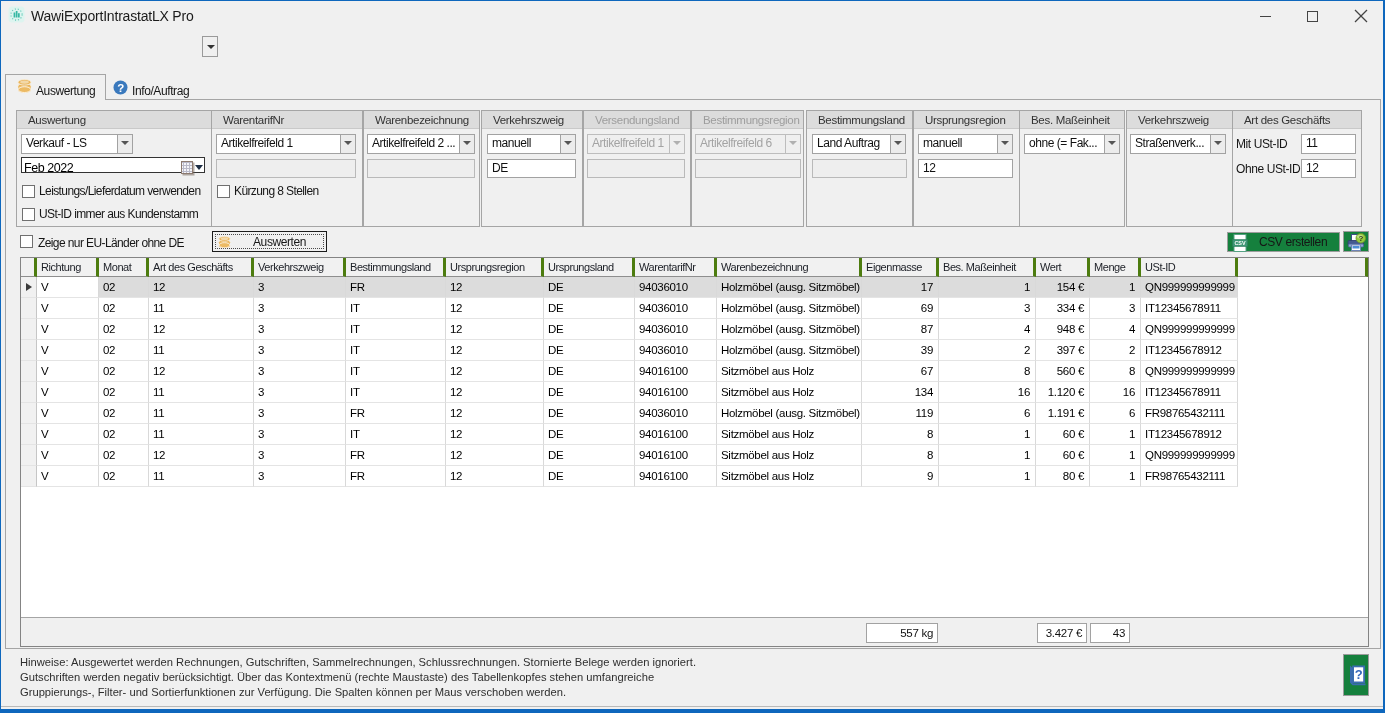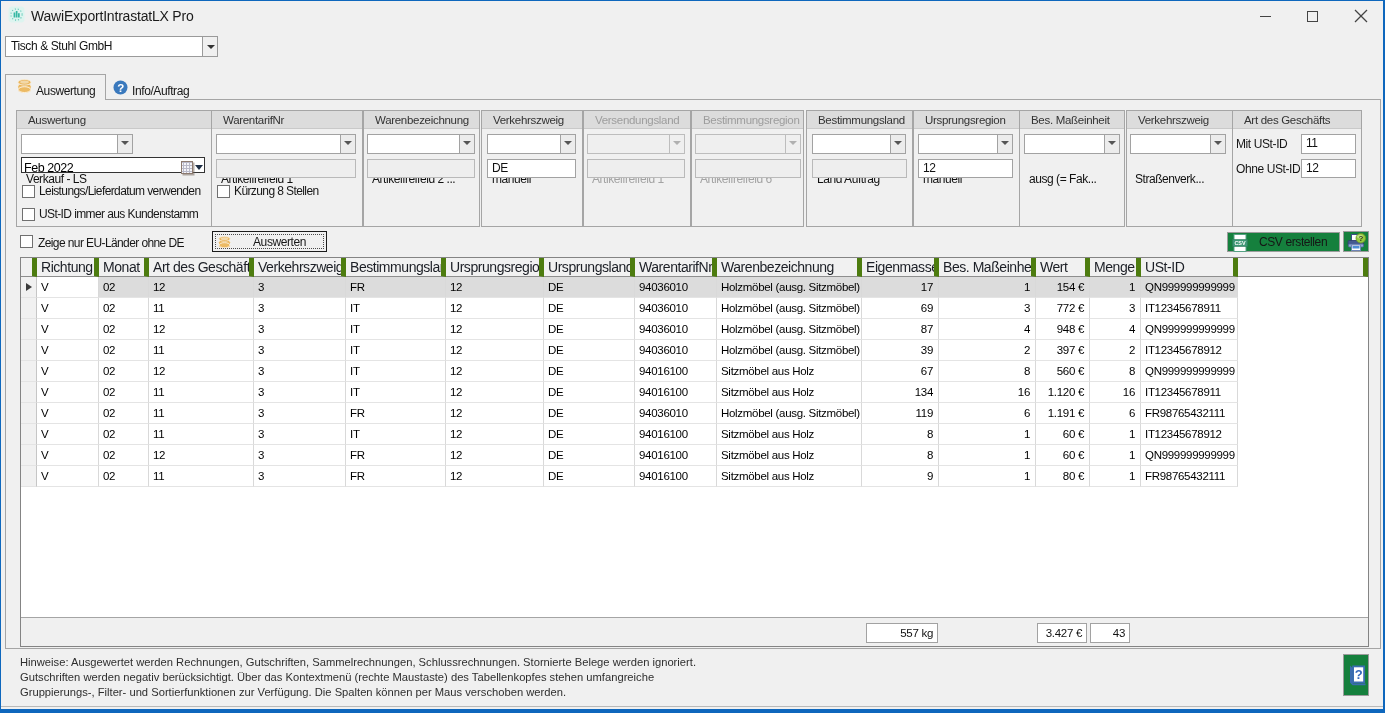--- a/index.html
+++ b/index.html
@@ -28,21 +28,21 @@
 .tabtxt { position:absolute; font-size:12px; color:#161616; }
 
 .pgborder { position:absolute; background:#a5a5a5; }
 
 .group { position:absolute; border:1px solid #a5a5a5; background:#f0f0f0; }
 .gtitle { height:18px; background:#dcdcdc; border-bottom:1px solid #c9c9c9; font-size:11.5px;
   letter-spacing:-0.3px; color:#333; text-align:left; padding-left:11px; line-height:18px; }
 .gtitle.dis { color:#9d9d9d; }
 
 .combo { position:absolute; background:#fff; border:1px solid #a2a2a2; font-size:12px; letter-spacing:-0.45px; color:#111; }
-.combo .ct { position:absolute; left:4px; top:0; line-height:17px; white-space:nowrap;margin-top:36px; }
+.combo .ct { position:absolute; left:4px; top:0; line-height:17px; white-space:nowrap; }
 .combo .cbtn { position:absolute; right:0; top:0; bottom:0; width:15px; background:#ececec;
   border-left:1px solid #a2a2a2; }
 .combo .arr { position:absolute; left:3px; top:6px; width:0; height:0;
   border-left:4px solid transparent; border-right:4px solid transparent; border-top:4px solid #555; }
 .combo.dis { background:#efefef; border-color:#bdbdbd; color:#a3a3a3; }
 .combo.dis .cbtn { background:#efefef; border-left-color:#bdbdbd; }
 .combo.dis .arr { border-top-color:#b0b0b0; }
 .tfield { position:absolute; background:#fff; border:1px solid #a2a2a2; font-size:12px; letter-spacing:-0.45px;
   color:#111; line-height:17px; padding-left:4px; }
 .tfield.dis { background:#eeeeee; border-color:#b9b9b9; }
@@ -62,22 +62,22 @@
 .btn { position:absolute; background:#15803d; border:1px solid #9c9c9c; font-size:12px; color:#161616; }
 #btnAusw { left:212px; top:231px; width:115px; height:21px; border:1px solid #1b1b1b; background:#f0f0f0; }
 #btnAusw .focus { position:absolute; left:2px; top:2px; right:2px; bottom:2px;
   border:1px dotted #4a4a4a; }
 #btnCsv { left:1227px; top:232px; width:113px; height:20px; }
 #btnPrn { left:1343px; top:231px; width:26px; height:21px; }
 #btnHelp { left:1343px; top:654px; width:26px; height:42px; }
 
 #gridbox { position:absolute; left:20px; top:257px; width:1349px; height:390px; background:#fff;
   border:1px solid #848484; }
-.gh { position:absolute; background:#f1f1f1; border-right:5px solid #4d7c0f; border-bottom:1px solid #8e8e8e;
-  font-size:14px; letter-spacing:-0.45px; color:#1c1f26; line-height:19px; padding-left:4px; overflow:hidden; white-space:nowrap; }
+.gh { position:absolute; background:#f1f1f1; border-right:3px solid #4d7c0f; border-bottom:1px solid #8e8e8e;
+  font-size:11px; letter-spacing:-0.45px; color:#1c1f26; line-height:19px; padding-left:4px; overflow:hidden; white-space:nowrap; }
 .gi { position:absolute; background:#f1f1f1; border-right:1px solid #c6c6c6; border-bottom:1px solid #e4e4e4; }
 .gc { position:absolute; background:#fff; border-right:1px solid #d9d9d9; border-bottom:1px solid #e4e4e4;
   font-size:11.5px; letter-spacing:-0.3px; color:#000; line-height:20px; padding-left:4px; overflow:hidden; white-space:nowrap; }
 .gc.r { text-align:right; padding-left:0; padding-right:5px; }
 .gc.sel { background:#dcdcdc; }
 .gc.foc { background:#fff; }
 .rowarr { position:absolute; left:5px; top:6px; width:0; height:0;
   border-top:4px solid transparent; border-bottom:4px solid transparent; border-left:6px solid #3c3c3c; }
 
 #sumband { position:absolute; left:21px; top:617px; width:1347px; height:29px; background:#f0f0f0;
@@ -100,21 +100,20 @@
   </svg>
   <div id="title">WawiExportIntrastatLX Pro</div>
 
   <svg class="wbtn" style="left:1255px;top:6px" width="120" height="20" viewBox="0 0 120 20">
     <line x1="5" y1="10.5" x2="16" y2="10.5" stroke="#444" stroke-width="1"></line>
     <rect x="52.5" y="5.5" width="10" height="10" fill="none" stroke="#444" stroke-width="1"></rect>
     <line x1="100" y1="4" x2="112" y2="16" stroke="#444" stroke-width="1.2"></line>
     <line x1="112" y1="4" x2="100" y2="16" stroke="#444" stroke-width="1.2"></line>
   </svg>
 
-  <div id="company">Tisch &amp; Stuhl GmbH</div>
   <div id="companybtn">
       <span style="position:absolute;left:4px;top:8px;width:0;height:0;border-left:4px solid transparent;border-right:4px solid transparent;border-top:4px solid #333"></span>
     </div>
 
   <div id="tabline"></div>
   <div id="tab1"></div>
   <svg class="abs" style="left:17px;top:79px" width="15" height="15" viewBox="0 0 15 15">
     <ellipse cx="7.5" cy="10.9" rx="6.5" ry="2.8" fill="#e9b45c"></ellipse>
     <ellipse cx="7.5" cy="7.1" rx="6.5" ry="2.8" fill="#e9b45c" stroke="#f7ecd7" stroke-width="0.9"></ellipse>
     <ellipse cx="7.5" cy="3.3" rx="6.5" ry="2.8" fill="#e9b45c" stroke="#f7ecd7" stroke-width="0.9"></ellipse>
@@ -227,21 +226,21 @@
     </div>
 <div class="tfield dis" style="left:812px;top:159px;width:95px;height:19px"></div>
 <div class="combo" style="left:918px;top:134px;width:95px;height:20px">
       <span class="ct">manuell</span>
       <span class="cbtn">
         <span class="arr"></span>
       </span>
     </div>
 <div class="tfield" style="left:918px;top:159px;width:95px;height:19px">12</div>
 <div class="combo" style="left:1024px;top:134px;width:96px;height:20px">
-      <span class="ct">ausg (= Fak...</span>
+      <span class="ct">ohne (= Fak...</span>
       <span class="cbtn">
         <span class="arr"></span>
       </span>
     </div>
 <div class="combo" style="left:1130px;top:134px;width:96px;height:20px">
       <span class="ct">Straßenverk...</span>
       <span class="cbtn">
         <span class="arr"></span>
       </span>
     </div>
@@ -327,21 +326,21 @@
 <div class="gc" style="left:99px;top:298px;width:50px;height:21px">02</div>
 <div class="gc" style="left:149px;top:298px;width:105px;height:21px">11</div>
 <div class="gc" style="left:254px;top:298px;width:92px;height:21px">3</div>
 <div class="gc" style="left:346px;top:298px;width:100px;height:21px">IT</div>
 <div class="gc" style="left:446px;top:298px;width:98px;height:21px">12</div>
 <div class="gc" style="left:544px;top:298px;width:91px;height:21px">DE</div>
 <div class="gc" style="left:635px;top:298px;width:82px;height:21px">94036010</div>
 <div class="gc" style="left:717px;top:298px;width:145px;height:21px">Holzmöbel (ausg. Sitzmöbel)</div>
 <div class="gc r" style="left:862px;top:298px;width:77px;height:21px">69</div>
 <div class="gc r" style="left:939px;top:298px;width:97px;height:21px">3</div>
-<div class="gc r" style="left:1036px;top:298px;width:54px;height:21px">772 €</div>
+<div class="gc r" style="left:1036px;top:298px;width:54px;height:21px">334 €</div>
 <div class="gc r" style="left:1090px;top:298px;width:51px;height:21px">3</div>
 <div class="gc" style="left:1141px;top:298px;width:97px;height:21px">IT12345678911</div>
 <div class="gi" style="left:21px;top:319px;width:16px;height:21px"></div>
 <div class="gc" style="left:37px;top:319px;width:62px;height:21px">V</div>
 <div class="gc" style="left:99px;top:319px;width:50px;height:21px">02</div>
 <div class="gc" style="left:149px;top:319px;width:105px;height:21px">12</div>
 <div class="gc" style="left:254px;top:319px;width:92px;height:21px">3</div>
 <div class="gc" style="left:346px;top:319px;width:100px;height:21px">IT</div>
 <div class="gc" style="left:446px;top:319px;width:98px;height:21px">12</div>
 <div class="gc" style="left:544px;top:319px;width:91px;height:21px">DE</div>

